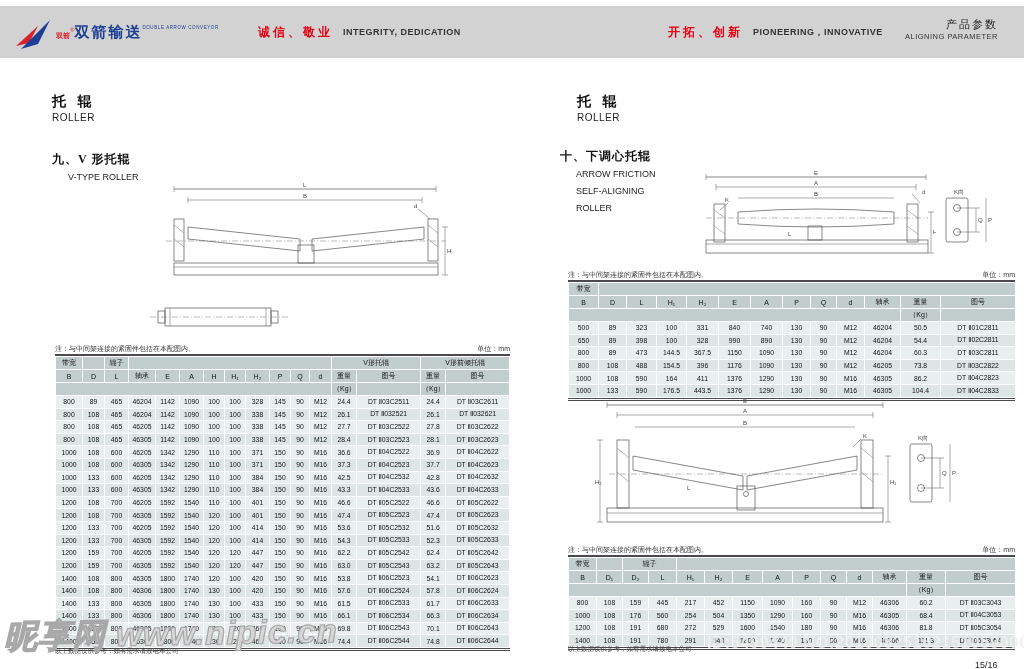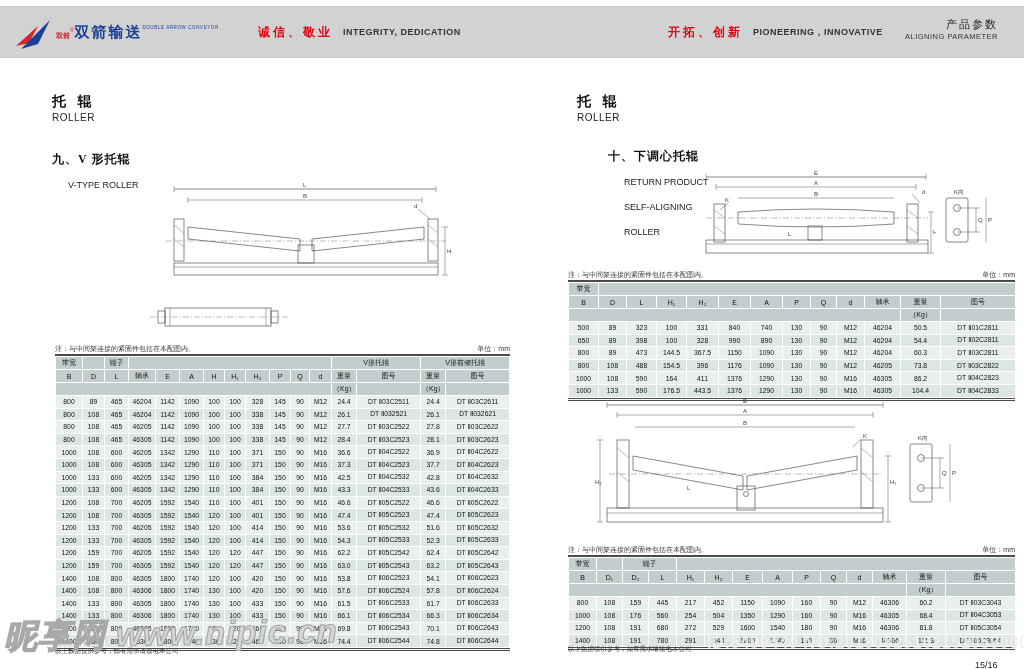--- a/index.html
+++ b/index.html
@@ -17,21 +17,21 @@
   .slog .cn{color:#e60012;font-weight:bold;font-size:12px;letter-spacing:3px;}
   .slog .en{color:#333;font-weight:bold;font-size:9px;letter-spacing:.5px;}
   .hdr-right{position:absolute;right:26px;top:12px;text-align:right;line-height:1.25;}
   .hdr-right .cn{font-size:11px;color:#222;letter-spacing:2px;font-family:"Liberation Serif",serif;}
   .hdr-right .en{font-size:7.5px;color:#333;letter-spacing:.5px;}
   
   .pgtitle{position:absolute;line-height:1;}
   .pgtitle .cn{font-size:14px;font-weight:bold;letter-spacing:4px;font-family:"Liberation Serif",serif;color:#111;}
   .pgtitle .en{font-size:10px;color:#222;margin-top:4px;letter-spacing:.5px;}
   .section .cn{font-size:12px;font-weight:bold;color:#111;font-family:"Liberation Serif",serif;letter-spacing:1px;}
-  .section .en{font-size:9px;color:#222;margin-top:11px;margin-left:16px;line-height:1.55;}
+  .section .en{font-size:9px;color:#222;margin-top:3px;margin-left:16px;line-height:1.55;}
   .noteline{position:absolute;font-size:7px;color:#333;}
   .unit{position:absolute;font-size:7px;color:#333;text-align:right;}
   .footnote{position:absolute;font-size:6.5px;color:#444;}
   .pagenum{position:absolute;font-size:9px;color:#222;}
   
   .tblwrap{position:absolute;border-top:2px solid #4a4a4a;border-bottom:3px double #4a4a4a;}
   table{border-collapse:collapse;table-layout:fixed;width:100%;}
   th,td{border:1px solid #ffffff;padding:0 1px;text-align:center;overflow:hidden;white-space:nowrap;}
   thead th{background:#c2cdcd;font-weight:normal;font-size:7px;height:12px;color:#111;}
   tbody td{font-size:6.8px;height:11.6px;color:#111;}
@@ -555,23 +555,23 @@
         </tbody>
     </table>
   </div>
 
   <div class="footnote" style="left:55px;top:647px;">以上数据仅供参考，如有需求请致电本公司</div>
 
   <div class="pgtitle" style="left:577px;top:95px;">
     <div class="cn">托 辊</div>
     <div class="en">ROLLER</div>
   </div>
-  <div class="section" style="position:absolute;left:608px;top:148px;">
+  <div class="section" style="position:absolute;left:560px;top:148px;">
     <div class="cn">十、下调心托辊</div>
-    <div class="en">RETURN PRODUCT</div>
+    <div class="en">ARROW FRICTION</div>
     <div class="en">SELF-ALIGNING</div>
     <div class="en">ROLLER</div>
   </div>
 
   <svg class="drawing" style="left:698px;top:170px;" width="238" height="98" viewBox="0 0 238 98">
     <line x1="8" y1="7" x2="228" y2="7"></line>
     <line x1="8" y1="4" x2="8" y2="10" class="thin"></line>
     <line x1="228" y1="4" x2="228" y2="10" class="thin"></line>
     <text x="116" y="5">E</text>
     <line x1="18" y1="17" x2="218" y2="17" class="thin"></line>

